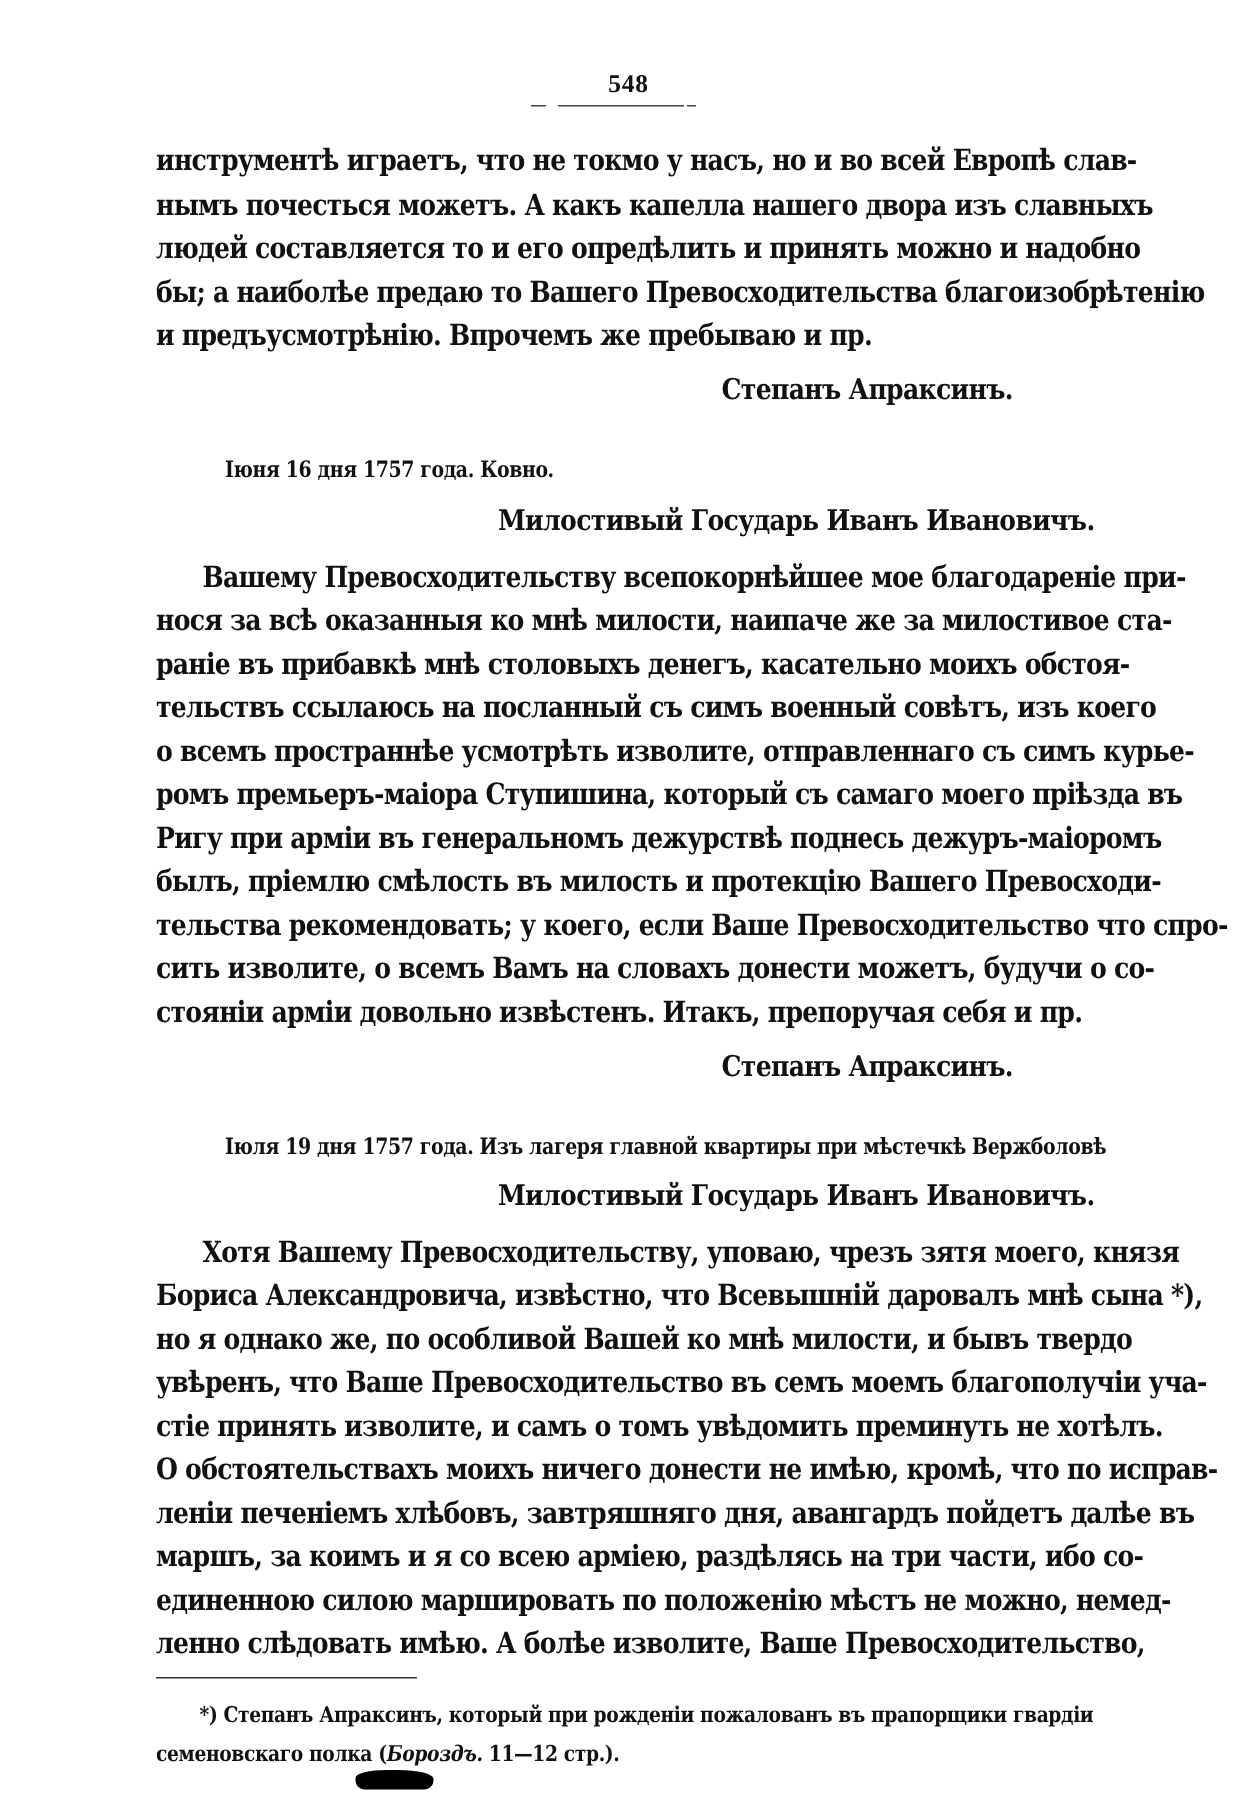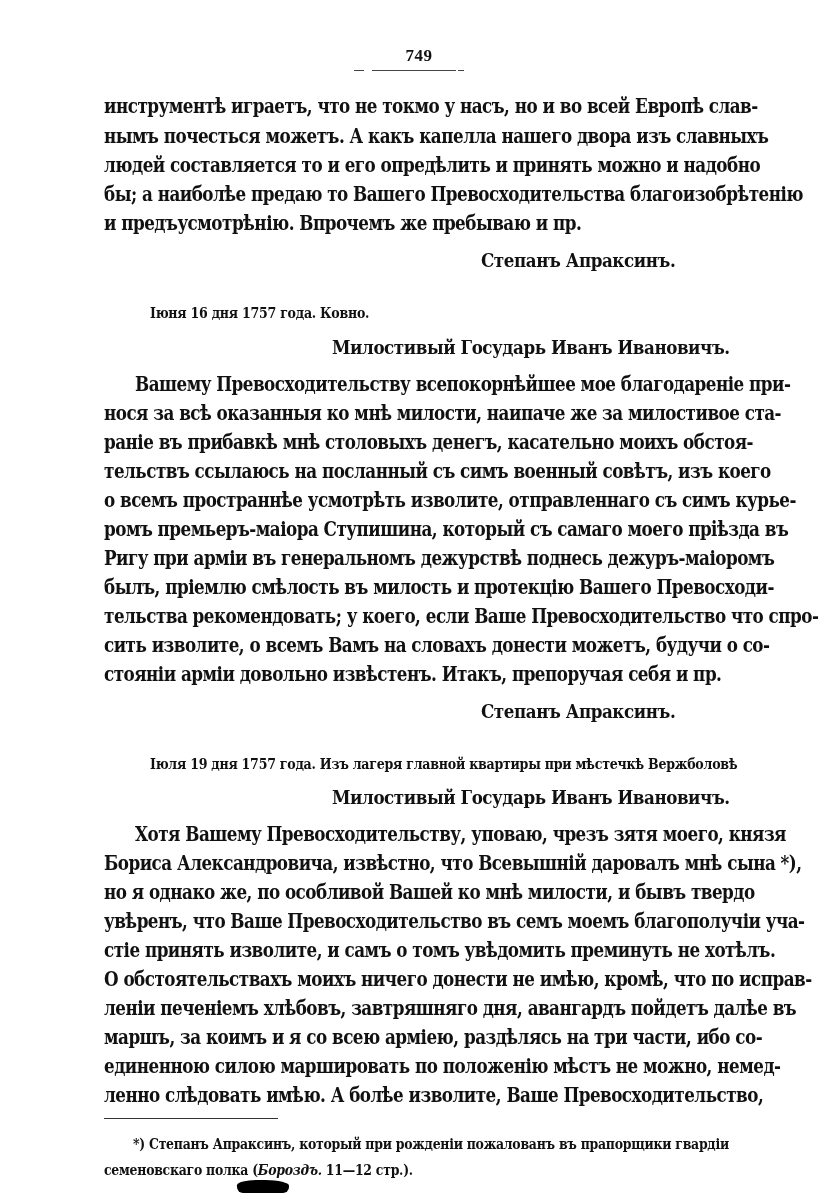--- a/index.html
+++ b/index.html
@@ -29,21 +29,21 @@
               transform: scaleX(0.86); letter-spacing: -0.3px; }
   .footnote.indent { left: 133px; width: 686px; }
   .footnote.last { text-align-last: left; }
   .footnote i { font-style: italic; }
   .ink-blot { position: absolute; left: 237px; top: 1133px; width: 52px; height: 13px;
               background: #000; border-radius: 40% 45% 6px 6px; }
 </style>
 </head>
 <body>
 
-<div class="page-num">749</div>
+<div class="page-num">548</div>
 <div class="page-rule"></div>
 <div class="page-rule-tick" style="left:354px;width:10px;"></div>
 <div class="page-rule-tick" style="left:458px;width:6px;"></div>
 
 <div>
   <div class="line" style="top:95px">инструментѣ играетъ, что не токмо у насъ, но и во всей Европѣ слав-</div>
   <div class="line" style="top:125px">нымъ почесться можетъ. А какъ капелла нашего двора изъ славныхъ</div>
   <div class="line" style="top:154px">людей составляется то и его опредѣлить и принять можно и надобно</div>
   <div class="line" style="top:183px">бы; а наиболѣе предаю то Вашего Превосходительства благоизобрѣтенію</div>
   <div class="line last" style="top:212px">и предъусмотрѣнію. Впрочемъ же пребываю и пр.</div>

